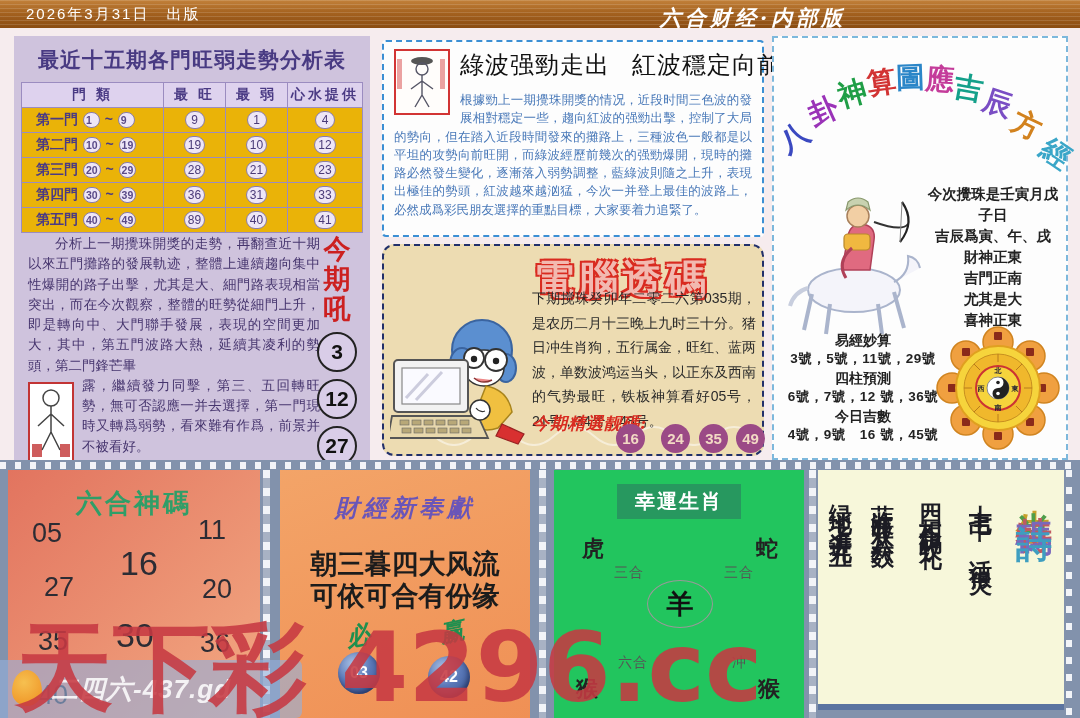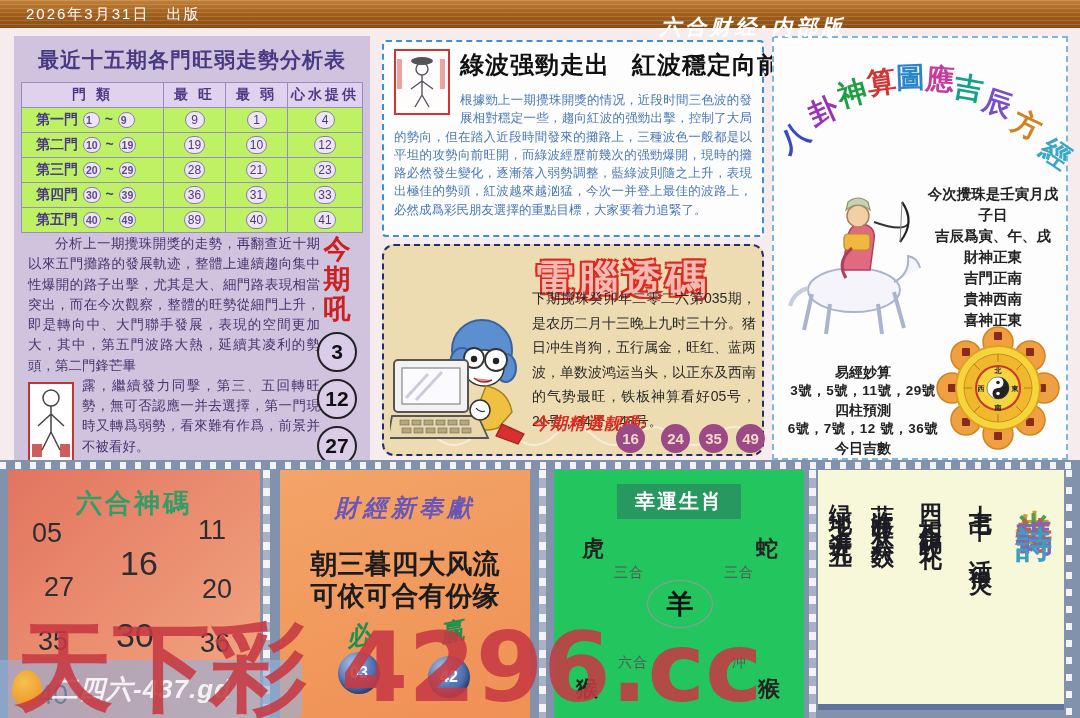--- a/index.html
+++ b/index.html
@@ -7,29 +7,29 @@
   #page { position:relative; width:1080px; height:718px; overflow:hidden;
           background:#f6ecee; margin:0 auto; }
 
   
   .masthead { position:absolute; left:0; top:0; width:1080px; height:28px;
     background:linear-gradient(180deg,#c2813a 0%,#a5621f 45%,#8a4c12 100%);
     background-color:#a5621f; }
   .masthead::after{ content:""; position:absolute; inset:0;
     background:repeating-linear-gradient(180deg, rgba(255,255,255,.14) 0 1px, transparent 1px 4px); }
   .mast-date { position:absolute; left:26px; top:5px; color:#fff; font-size:15px; letter-spacing:2px; z-index:2;}
-  .mast-title { position:absolute; left:660px; top:13px; color:#fff; font-size:21px; font-weight:bold;
+  .mast-title { position:absolute; left:660px; top:4px; color:#fff; font-size:21px; font-weight:bold;
     font-style:italic; font-family:"DejaVu Serif", serif; letter-spacing:4px; z-index:2; }
 
   
   .trend { position:absolute; left:14px; top:36px; width:356px; height:449px;
     background:#cfc3dd; padding:8px 6px; }
   .trend-title { text-align:center; font-size:21px; font-weight:bold; color:#483a82; letter-spacing:1px; margin:2px 0 8px; }
   table.trend-tbl { width:342px; border-collapse:collapse; margin:0 auto; }
-  .trend-tbl th, .trend-tbl td { border:1px solid #9b8cc0; background:#bef264;
+  .trend-tbl th, .trend-tbl td { border:1px solid #9b8cc0; background:#eab308;
     font-size:14px; color:#4a3a84; text-align:center; height:25px; }
   .trend-tbl th { font-weight:bold; letter-spacing:3px; background:#ded2ee; }
   .trend-tbl td.gate { text-align:left; padding-left:14px; font-weight:bold; }
   .rng { display:inline-block; min-width:17px; height:16px; line-height:14px; border:1px solid #8a7ca8;
     border-radius:9px; font-size:10.5px; padding:0 2px; color:#5a4a88; background:#eee6f6; margin:0 1px;}
   .cnum { display:inline-block; min-width:20px; height:18px; line-height:16px; border:1px solid #8a7ca8;
     border-radius:10px; font-size:12px; padding:0 3px; color:#4a3a78; background:#eee6f6; }
   .trend-body { position:absolute; left:14px; top:198px; width:292px; color:#46356e;
     font-size:13.5px; line-height:1.5; text-align:justify; }
   .trend-body p.ind { text-indent:2em; }
@@ -38,21 +38,21 @@
   .call-col { position:absolute; right:10px; top:198px; width:46px; text-align:center; }
   .call-label { color:#cc2020; font-size:27px; font-weight:bold; line-height:1.12; }
   .call-circle { width:40px; height:40px; border:2.5px solid #222; border-radius:50%;
     margin:7px auto 0; font-size:21px; font-weight:bold; color:#111; line-height:36px; background:#d9cde8;}
 
   
   .wave { position:absolute; left:382px; top:40px; width:382px; height:197px;
     background:#fdfdfd; border:2px dashed #3b8fd4; border-radius:4px; padding:7px 10px; }
   .seal2 { float:left; width:56px; height:66px; border:2.5px solid #d23434; background:#fffdfb;
     margin:0 10px 4px 0; position:relative; }
-  .wave-title { font-size:24px; font-weight:bold; color:#111; letter-spacing:1px; white-space:nowrap; }
+  .wave-title { font-size:24px; font-weight:normal; color:#111; letter-spacing:1px; white-space:nowrap; }
   .wave-title .gap { display:inline-block; width:22px; }
   .wave-body { font-size:12.5px; line-height:1.46; color:#4878b8; text-align:justify; margin-top:10px; }
   .wave-body p.ind { text-indent:2em; }
 
   
   .comp { position:absolute; left:382px; top:244px; width:382px; height:212px;
     background:#eddcb2; border:2.5px dashed #22306a; border-radius:12px; }
   .comp-title { position:absolute; left:150px; top:6px; font-size:40px; font-weight:bold;
     font-family:"DejaVu Serif", serif; color:#f2b9b0; letter-spacing:4px;
     text-shadow:-2px -2px 0 #d92b20, 2px -2px 0 #d92b20, -2px 2px 0 #d92b20, 2px 2px 0 #d92b20, 0 0 2px #d92b20; }
@@ -77,21 +77,21 @@
   .bt3{transform:translateY(1px) rotate(-8deg);color:#d23333;}
   .bt4{transform:translateY(-4px) rotate(-2deg);color:#2b86c8;}
   .bt5{transform:translateY(-2px) rotate(4deg);color:#c43c9a;}
   .bt6{transform:translateY(7px) rotate(10deg);color:#14a08a;}
   .bt7{transform:translateY(22px) rotate(18deg);color:#7a4ec4;}
   .bt8{transform:translateY(44px) rotate(26deg);color:#d2821e;}
   .bt9{transform:translateY(72px) rotate(34deg);color:#3aa6c8;}
   .horse { position:absolute; left:8px; top:140px; }
   .bg-lines { position:absolute; left:148px; top:146px; width:142px; text-align:center;
     font-size:14.5px; font-weight:bold; color:#222; line-height:1.45; }
-  .bg-sections { position:absolute; left:8px; top:292px; width:162px; text-align:center; color:#222;margin-top:32px; }
+  .bg-sections { position:absolute; left:8px; top:292px; width:162px; text-align:center; color:#222; }
   .bg-sec-label { font-size:14px; font-weight:bold; margin-top:2px; }
   .bg-sec-nums { font-size:13.5px; font-weight:bold; letter-spacing:.5px; }
   .wheel { position:absolute; right:6px; top:282px; }
 
   
   .strip { position:absolute; left:0; top:460px; width:1080px; height:258px; background:#8292ac; }
   .perf-top { position:absolute; left:0; top:2px; width:1080px; height:7px;
     background:repeating-linear-gradient(90deg,#f2f4f8 0 6px, transparent 6px 15px); }
   .perf-right { position:absolute; left:1066px; top:10px; width:6px; height:248px;
     background:repeating-linear-gradient(180deg,#f2f4f8 0 7px, transparent 7px 17px); }
@@ -326,21 +326,21 @@
         <path d="M120 24 q14 20 -2 40" stroke="#222" stroke-width="2.2" fill="none"></path>
         <path d="M120 24 L118 64" stroke="#888" stroke-width="1"></path>
         <path d="M70 70 q-16 14 -6 30" stroke="#b04058" stroke-width="3" fill="none"></path>
       </svg>
     </div>
     <div class="bg-lines">
       <div>今次攪珠是壬寅月戊子日</div>
       <div>吉辰爲寅、午、戌</div>
       <div>財神正東</div>
       <div>吉門正南</div>
-      <div>貴神西南</div>
+      <div>尤其是大</div>
       <div>喜神正東</div>
     </div>
     <div class="bg-sections">
       <div class="bg-sec-label">易經妙算</div>
       <div class="bg-sec-nums">3號，5號，11號，29號</div>
       <div class="bg-sec-label">四柱預測</div>
       <div class="bg-sec-nums">6號，7號，12 號，36號</div>
       <div class="bg-sec-label">今日吉數</div>
       <div class="bg-sec-nums">4號，9號　16 號，45號</div>
     </div>

